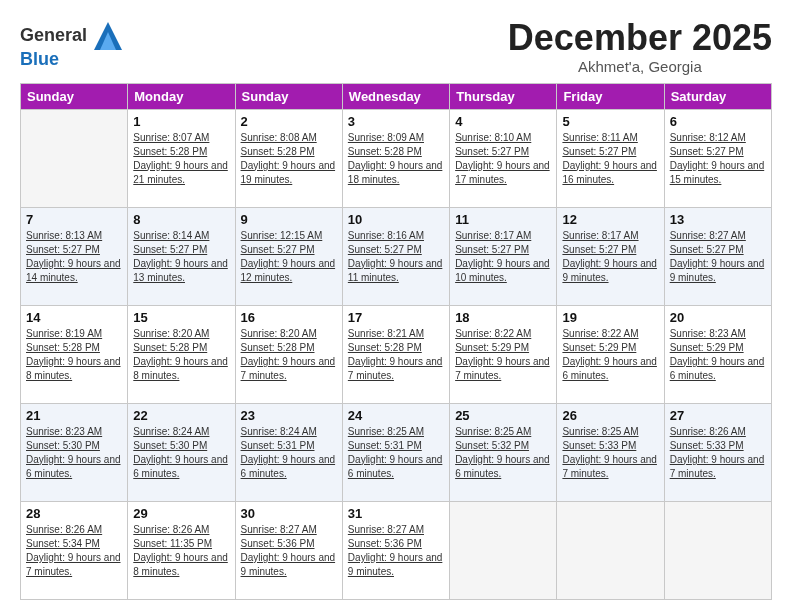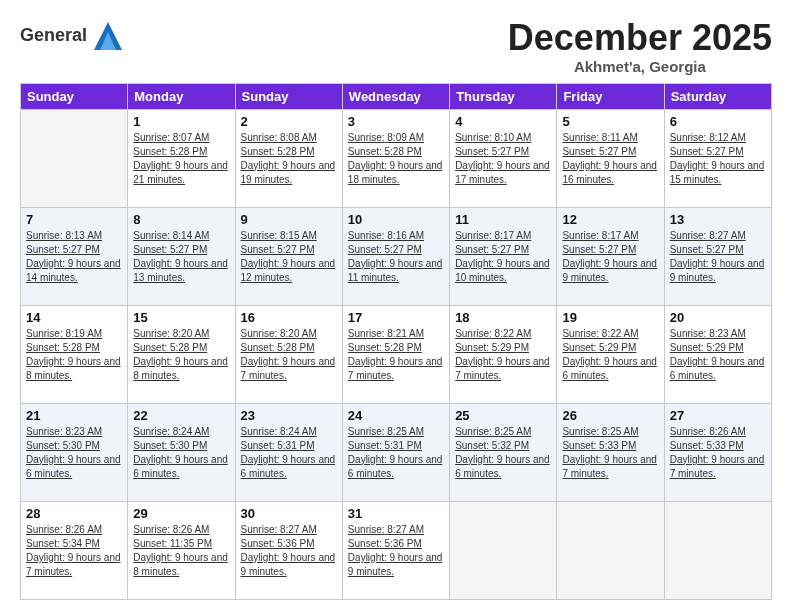--- a/index.html
+++ b/index.html
@@ -45,29 +45,28 @@
     }
     .month-title {
       font-size: 36px;
       font-weight: bold;
       color: #222;
       line-height: 1.1;
     }
     .location {
       font-size: 15px;
       color: #555;
-      font-weight: bold;
     }
     .calendar {
       width: 100%;
       border-collapse: collapse;
       flex: 1;
     }
     .calendar th {
-      background: #6d28d9;
+      background: #a21caf;
       color: #fff;
       font-size: 13px;
       font-weight: bold;
       padding: 5px 6px;
       text-align: left;
       border: 1px solid #c8c8c8;
     }
     .calendar td {
       border: 1px solid #c8c8c8;
       vertical-align: top;
@@ -103,20 +102,23 @@
 <div class="page">
   <div class="header">
     <div class="logo">
       <div>
         <div class="logo-text">
           <span class="logo-general">General</span>
           <svg class="logo-icon" viewBox="0 0 28 28" style="display:inline-block;vertical-align:middle;margin-left:2px;">
             <polygon points="0,28 14,0 28,28" fill="#1a6fba"></polygon>
             <polygon points="6,28 14,10 22,28" fill="#5aaaf0"></polygon>
           </svg>
+        </div>
+        <div class="logo-text">
+          <span class="logo-blue">Blue</span>
         </div>
       </div>
     </div>
     <div class="title-block">
       <div class="month-title">December 2025</div>
       <div class="location">Akhmet'a, Georgia</div>
     </div>
   </div>
 
   <table class="calendar">
@@ -196,21 +198,21 @@
             <span class="day-number">8</span>
             <div class="day-info">
               <div>Sunrise: 8:14 AM</div>
               <div>Sunset: 5:27 PM</div>
               <div>Daylight: 9 hours and 13 minutes.</div>
             </div>
           </td>
           <td>
             <span class="day-number">9</span>
             <div class="day-info">
-              <div>Sunrise: 8:15 AM</div>
+              <div>Sunrise: 12:15 AM</div>
               <div>Sunset: 5:27 PM</div>
               <div>Daylight: 9 hours and 12 minutes.</div>
             </div>
           </td>
           <td>
             <span class="day-number">10</span>
             <div class="day-info">
               <div>Sunrise: 8:16 AM</div>
               <div>Sunset: 5:27 PM</div>
               <div>Daylight: 9 hours and 11 minutes.</div>

